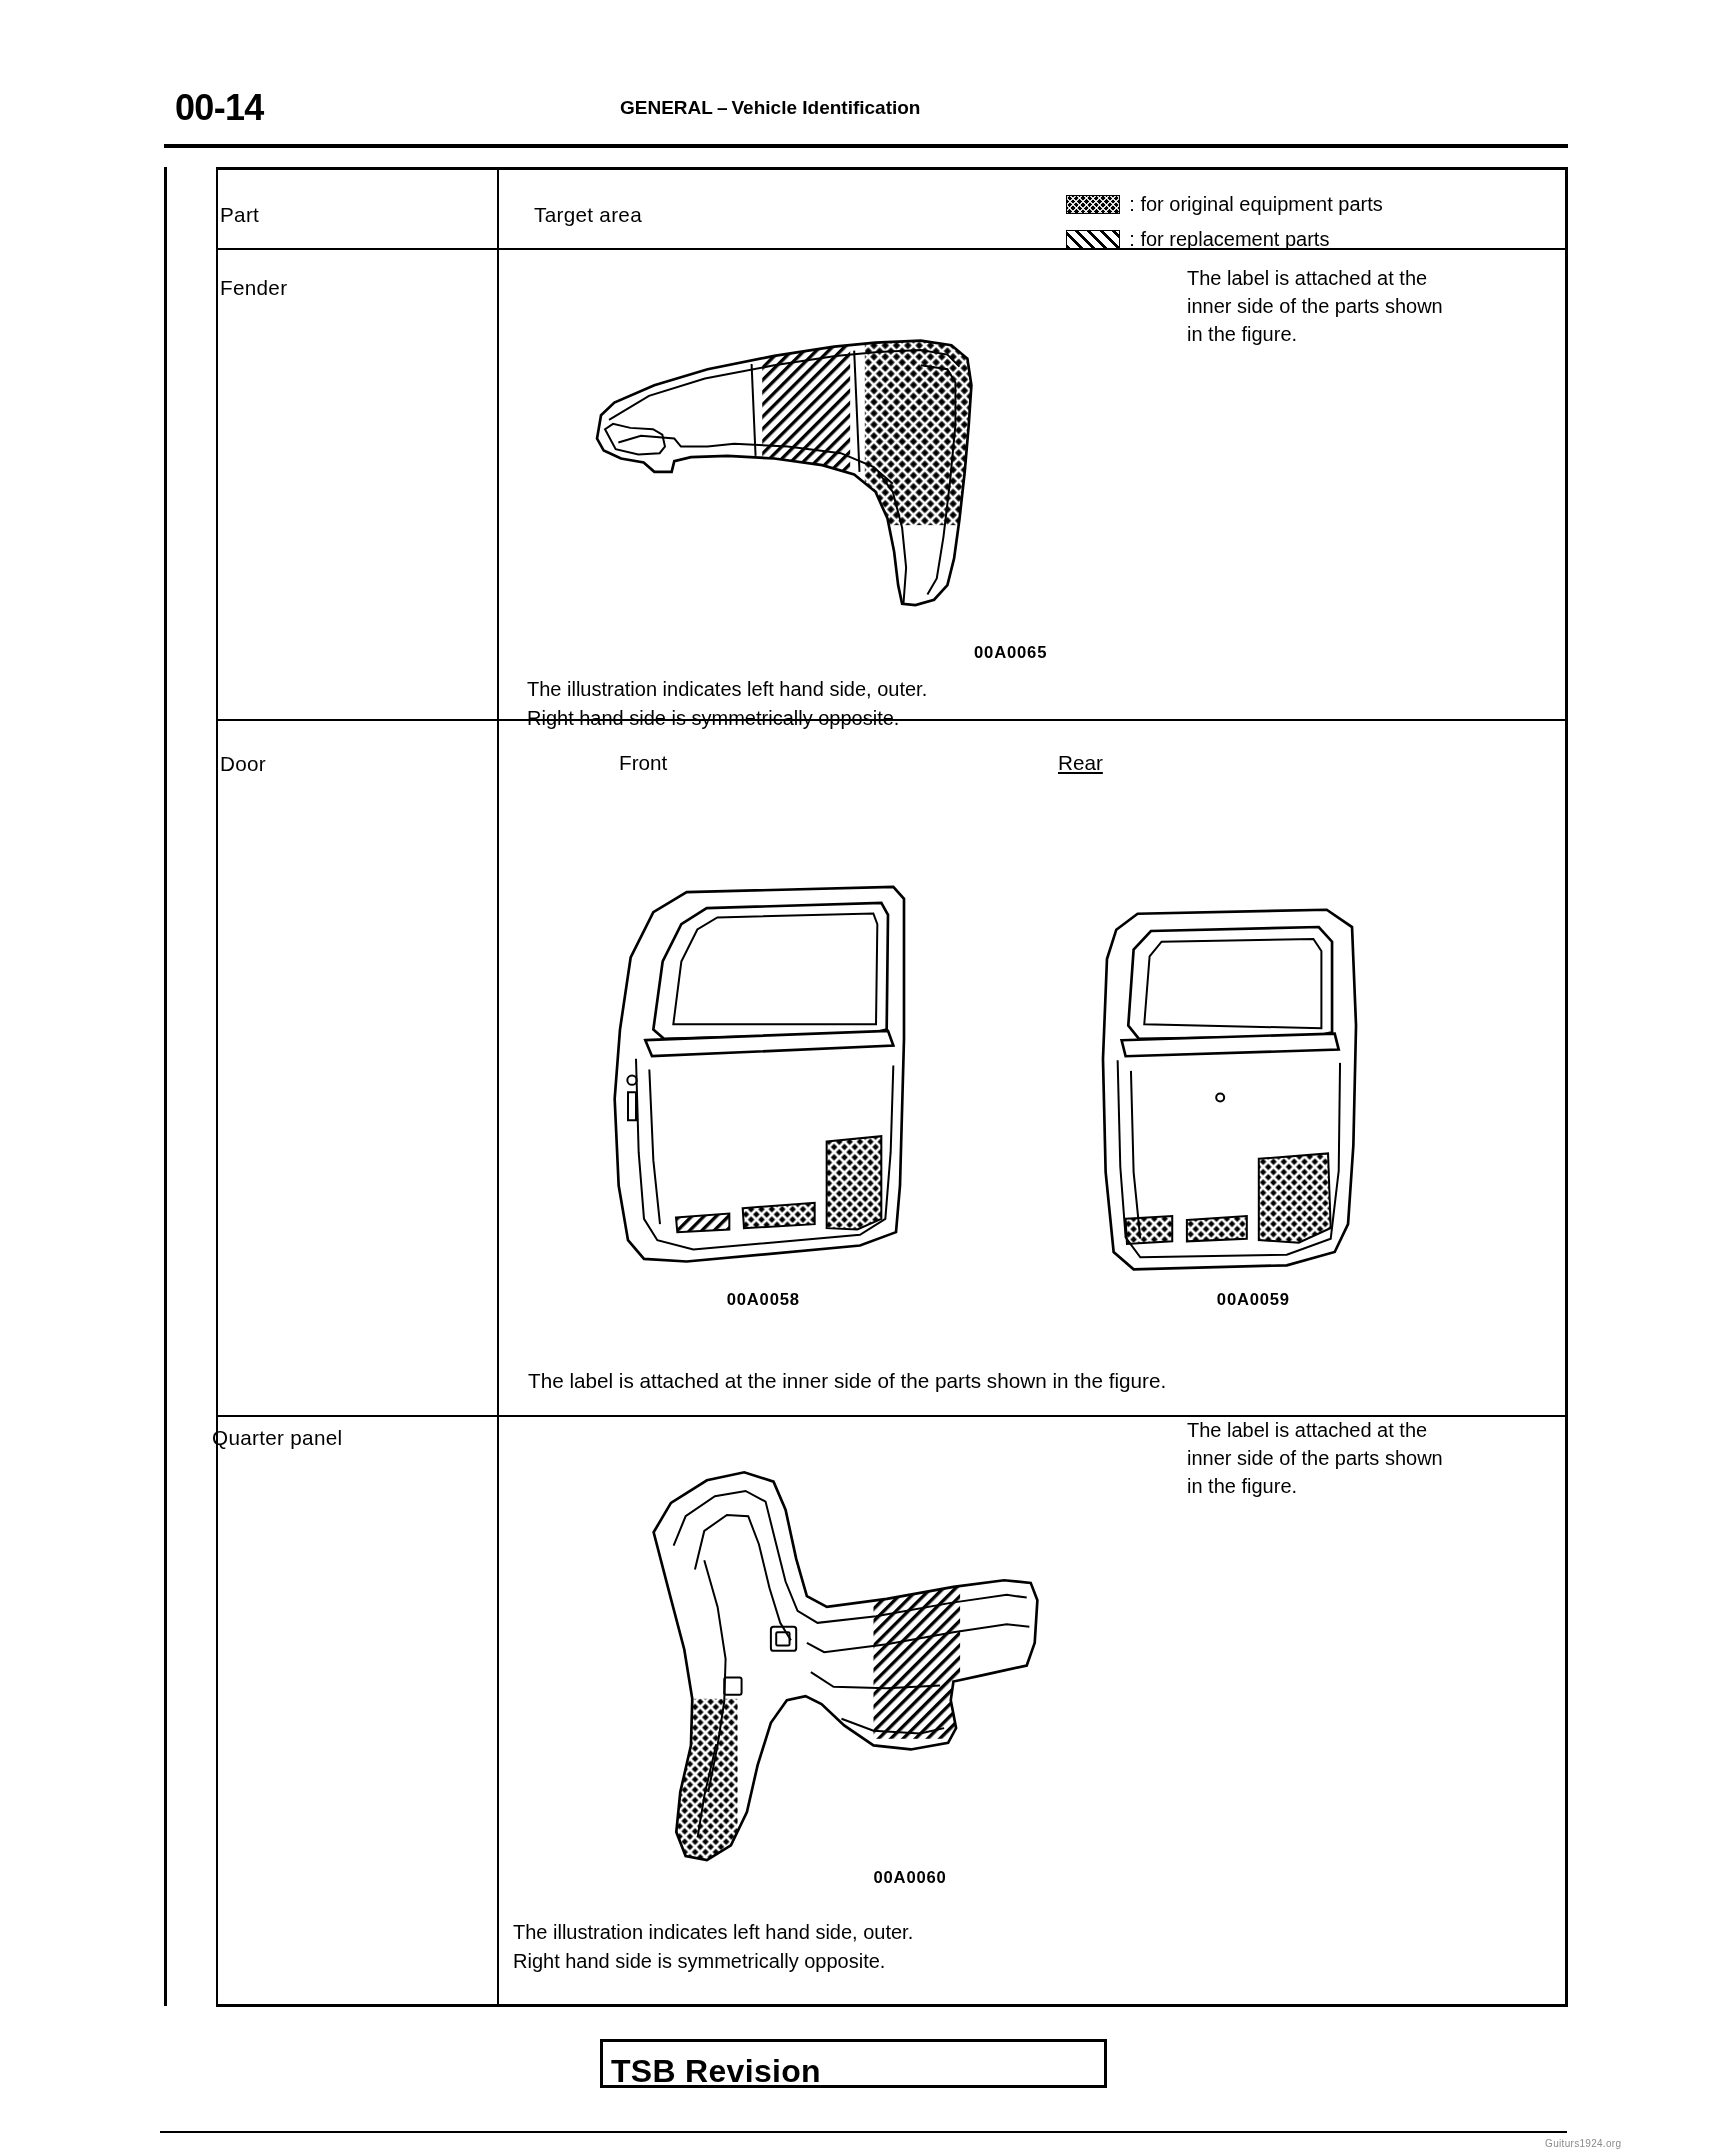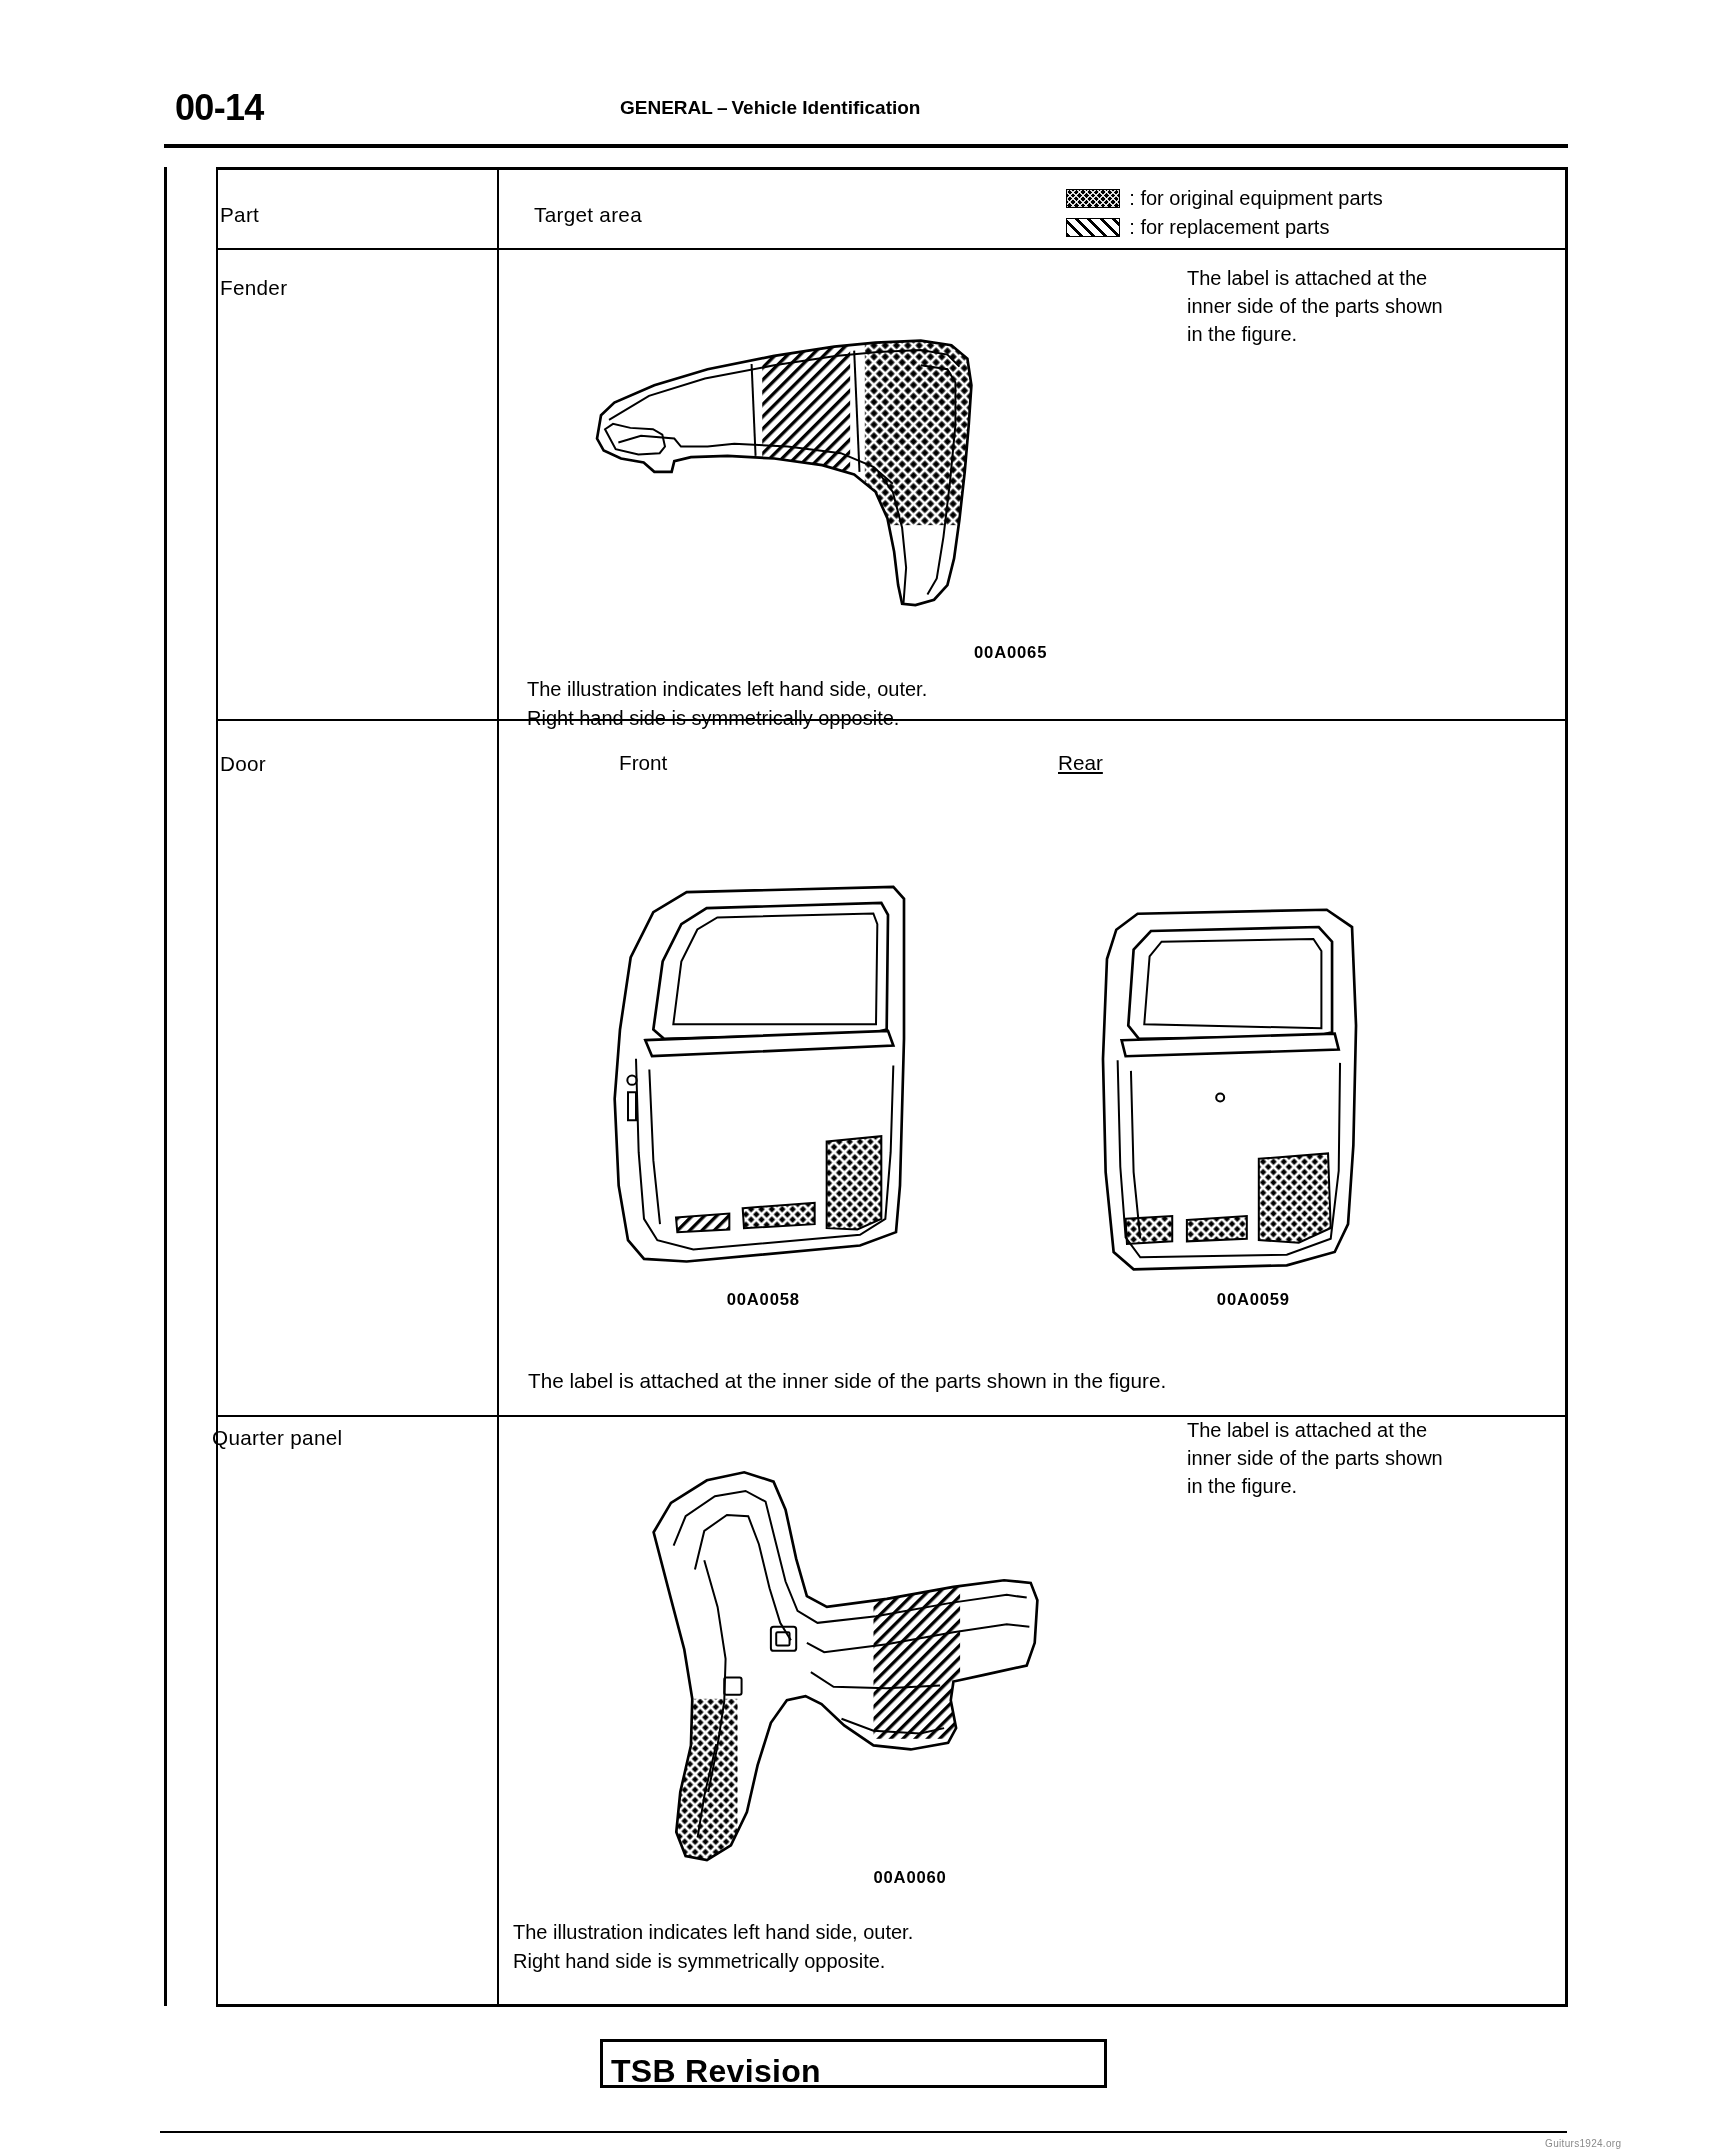--- a/index.html
+++ b/index.html
@@ -102,20 +102,21 @@
   }
   .legend {
     position: absolute;
     font-size: 20px;
     line-height: 29px;
   }
   .legend-row {
     display: flex;
     align-items: center;
     height: 29px;
+    margin-top: 6px;
   }
   .swatch {
     width: 52px;
     height: 17.3px;
     margin-right: 9.3px;
     border: 1.3px solid #000;
   }
   .swatch-oe {
     background-color: #000;
     background-image:

